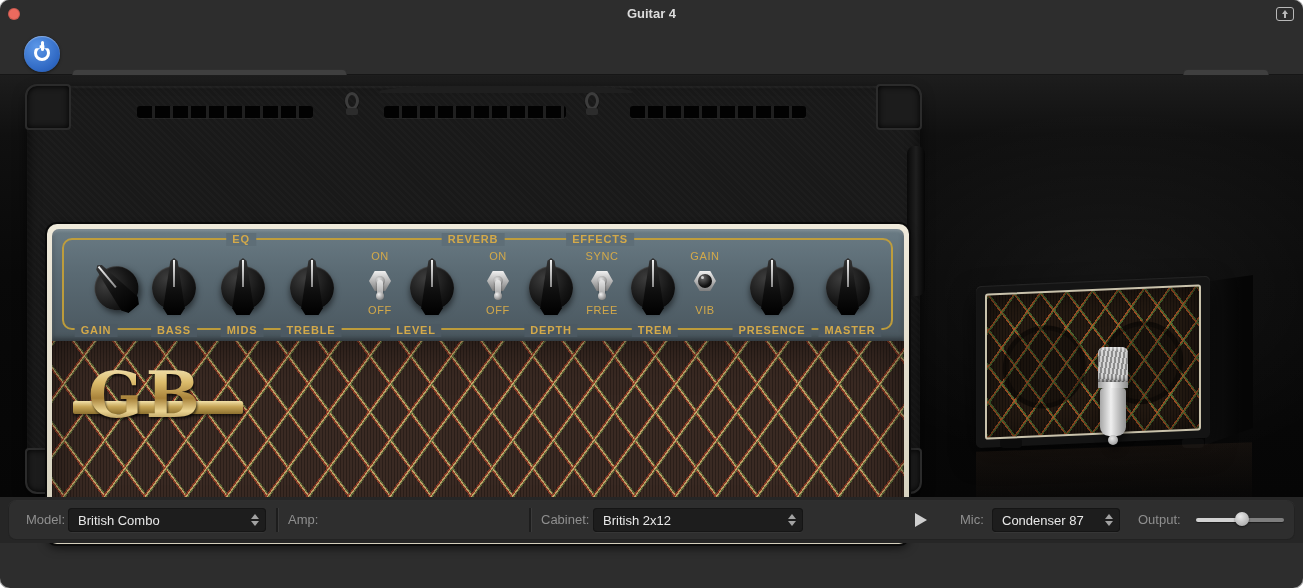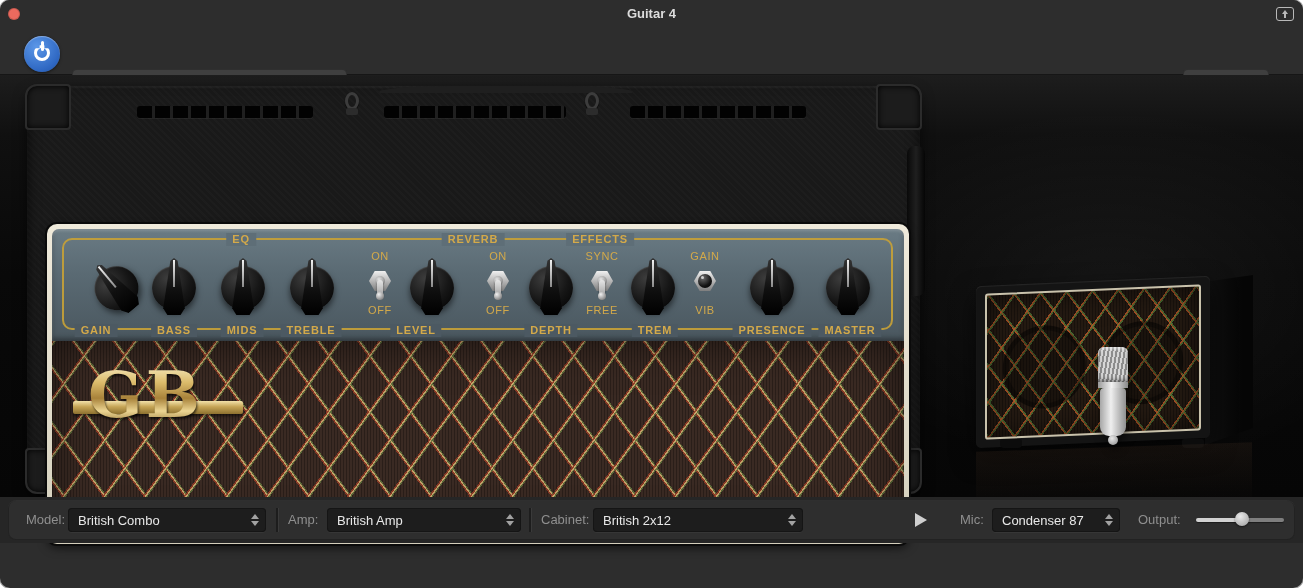--- a/index.html
+++ b/index.html
@@ -353,27 +353,20 @@
       <div class="flabel abs" style="left:18px;">Model:</div>
       <div class="dd abs" style="left:60px;width:198px;">
         <span class="txt">British Combo</span>
         <span class="stepper">
             <i class="tri-up"></i>
             <i class="tri-dn"></i>
           </span>
       </div>
       <div class="fsep abs" style="left:268px;"></div>
       <div class="flabel abs" style="left:280px;">Amp:</div>
-      <div class="dd abs" style="left:319px;width:194px;">
-        <span class="txt">British Amp</span>
-        <span class="stepper">
-            <i class="tri-up"></i>
-            <i class="tri-dn"></i>
-          </span>
-      </div>
       <div class="fsep abs" style="left:521px;"></div>
       <div class="flabel abs" style="left:533px;">Cabinet:</div>
       <div class="dd abs" style="left:585px;width:210px;">
         <span class="txt">British 2x12</span>
         <span class="stepper">
             <i class="tri-up"></i>
             <i class="tri-dn"></i>
           </span>
       </div>
       <div id="playbtn" class="abs"></div>

